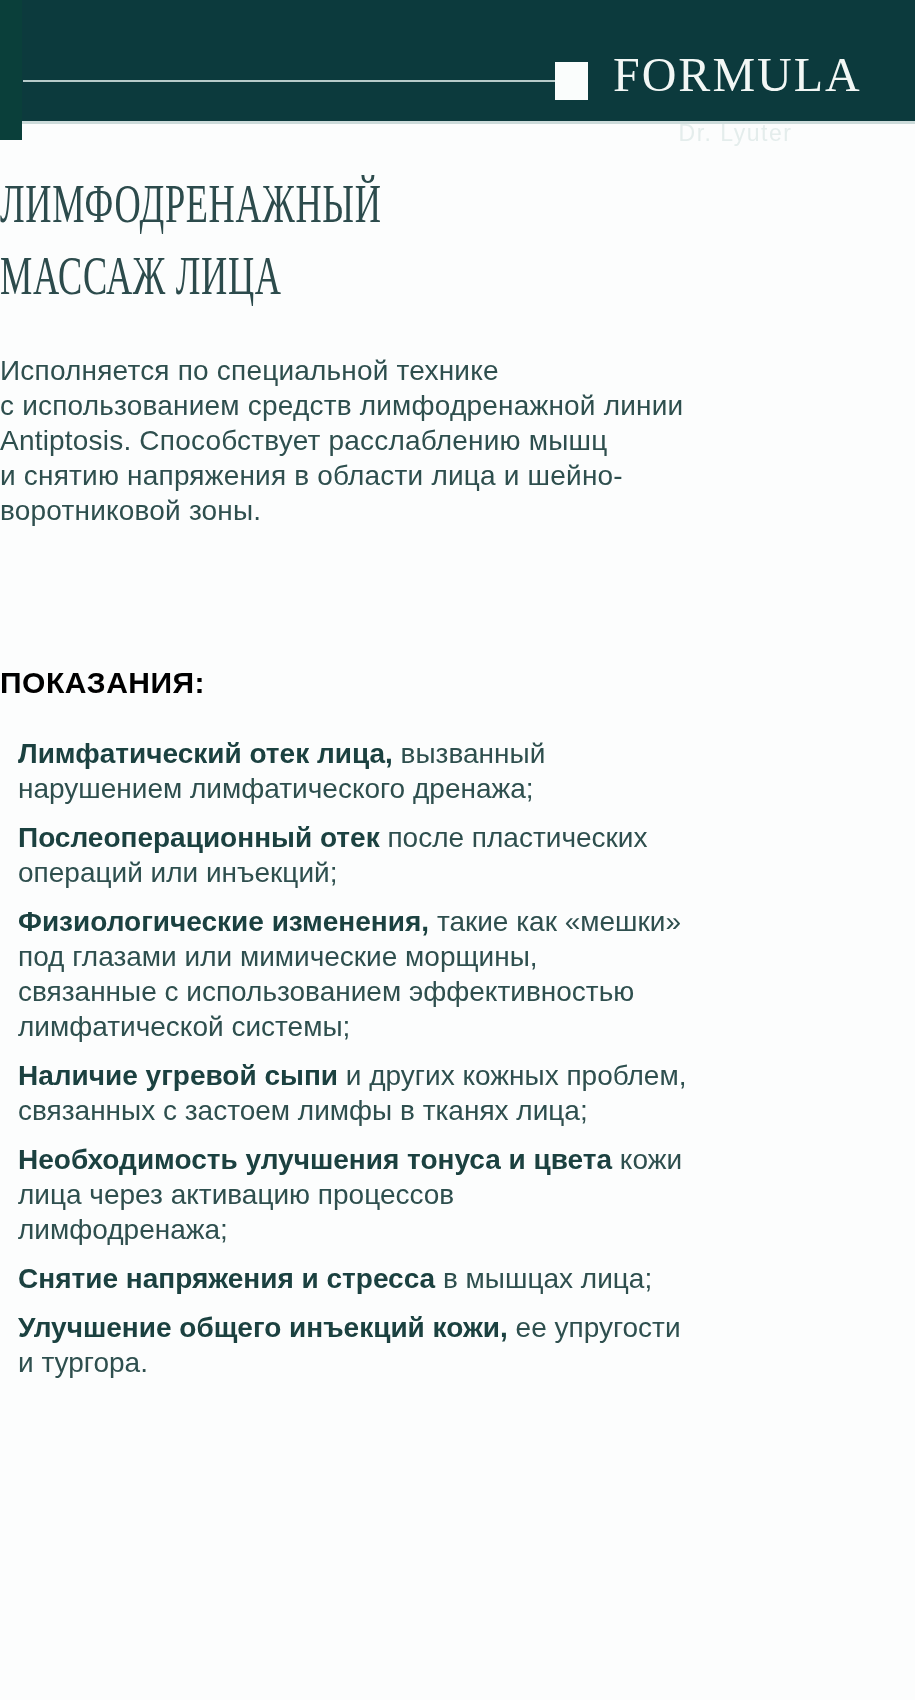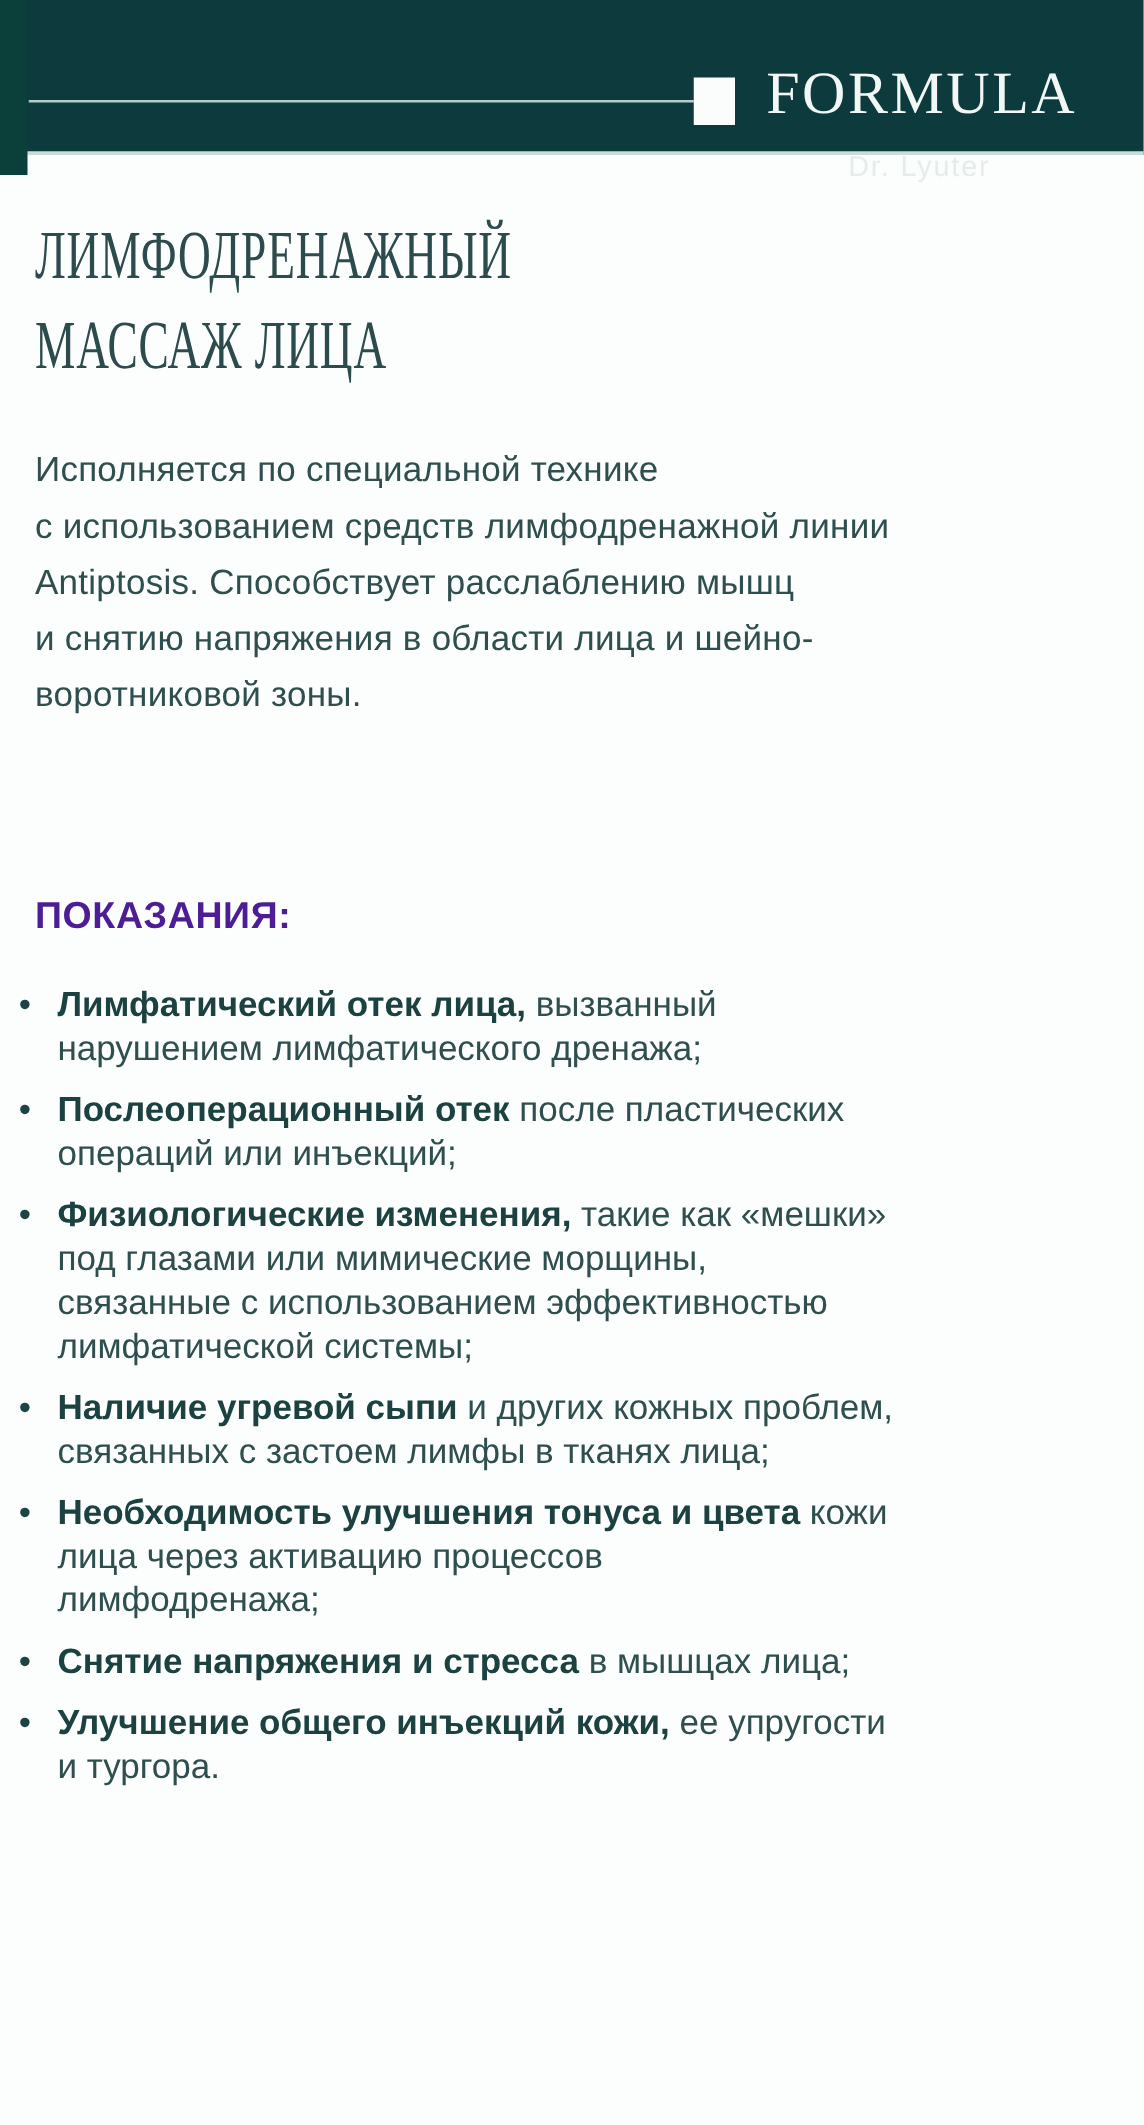--- a/index.html
+++ b/index.html
@@ -47,50 +47,50 @@
   .brand-sub {
     position:absolute; left:613px; top:120px;
     width:245px;
     text-align:center;
     font-size:23px;
     letter-spacing:1.5px;
     color:#e4edec;
   }
 
   
-  .main { padding-right:60px;margin-left:28px; }
+  .main { padding-right:60px; }
 
   .page-title {
     margin-top:44px;
     font-family:"Liberation Serif", serif;
     font-weight:400;
     font-size:55px;
     line-height:1.3;
     letter-spacing:1px;
     color:#2c4b4c;
     white-space:pre-line;
     transform:scaleX(0.66);
     transform-origin:left top;
   }
 
   .intro {
     margin-top:42px;
     font-size:28px;
-    line-height:45px;
+    line-height:35px;
     letter-spacing:0.2px;
     color:#2e4f4e;
     white-space:pre-line;
   }
 
   .section-heading {
     margin-top:138px;
     font-size:30px;
     font-weight:bold;
     letter-spacing:0.5px;
-    color:#4c1d95;
+    color:#000000;
   }
 
   .indications {
     list-style:none;
     margin-top:36px;
     margin-left:-13px;
   }
   .indications li {
     display:flex;
     align-items:flex-start;

